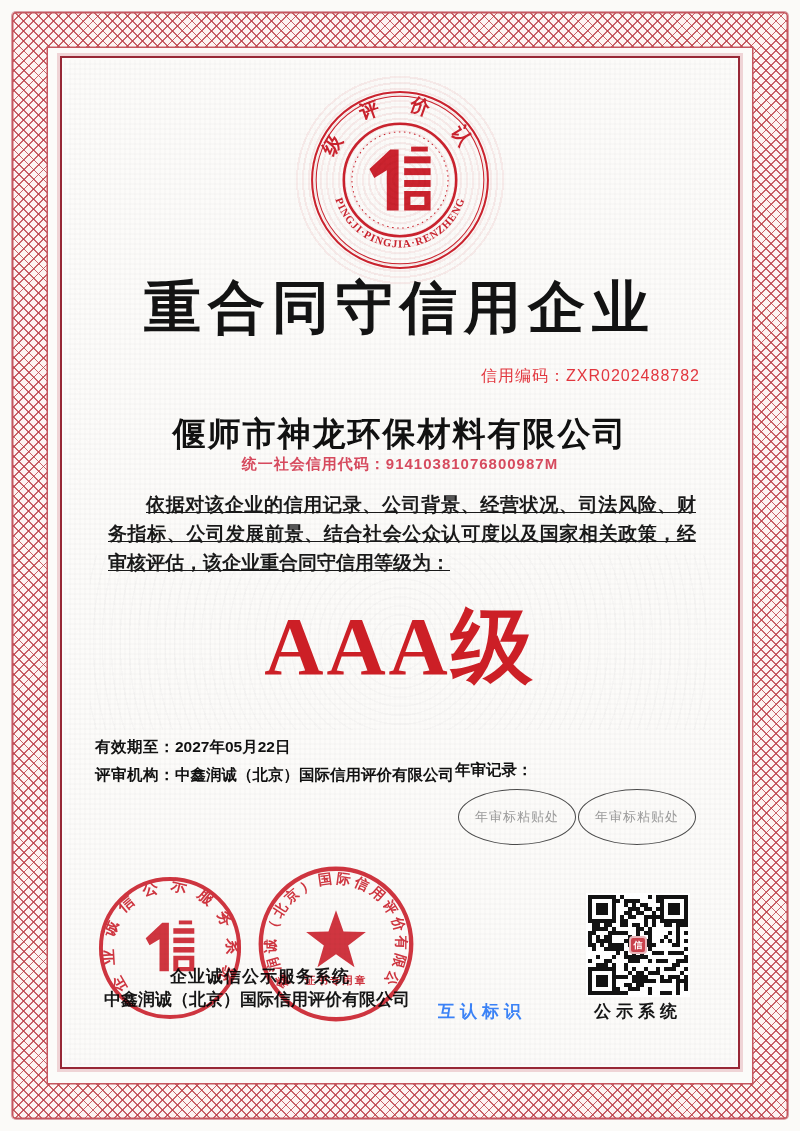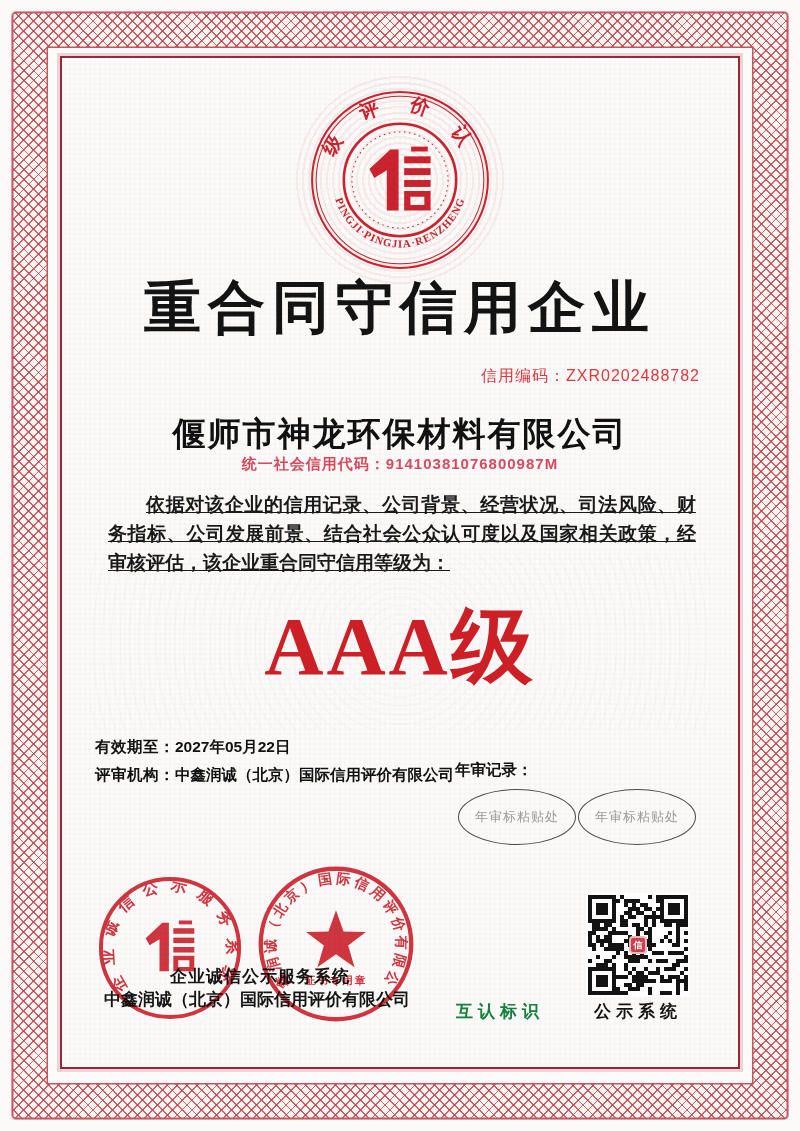--- a/index.html
+++ b/index.html
@@ -62,22 +62,22 @@
   .caption2{position:absolute;left:92px;top:988px;width:330px;text-align:center;
     font-size:17px;font-weight:bold;color:#151515;}
   .seal-left{position:absolute;left:96px;top:874px;width:148px;height:148px;
     mix-blend-mode:multiply;opacity:.92;}
   .seal-right{position:absolute;left:254px;top:862px;width:164px;height:164px;
     mix-blend-mode:multiply;opacity:.92;}
   .seal-left svg,.seal-right svg{width:100%;height:100%;}
   
   .cza{position:absolute;left:446px;top:908px;width:108px;height:84px;}
   .cza svg{width:100%;height:100%;}
-  .cza-label{position:absolute;left:438px;top:1000px;width:124px;text-align:center;
-    font-size:17px;font-weight:bold;color:#15803d;letter-spacing:5px;}
+  .cza-label{position:absolute;left:438px;top:1000px;width:124px;text-align:left;
+    font-size:17px;font-weight:bold;color:#3b82f6;letter-spacing:5px;}
   
   .qr-box{position:absolute;left:586px;top:893px;width:104px;height:104px;background:#fff;padding:2px;box-sizing:border-box;}
   .qr-grid{width:100%;height:100%;display:grid;
     grid-template-rows:repeat(25,1fr);grid-template-columns:repeat(25,1fr);}
   .qr-grid i{background:#131313;}
   .qr-center{position:absolute;left:629px;top:936px;width:18px;height:18px;border-radius:4px;
     background:#c9424d;border:2px solid #e9b8bc;box-sizing:border-box;display:flex;align-items:center;justify-content:center;
     color:#fff;font-size:9px;font-weight:bold;}
   .qr-label{position:absolute;left:577px;top:1000px;width:122px;text-align:center;
     font-size:17px;font-weight:bold;color:#151515;letter-spacing:5px;}

